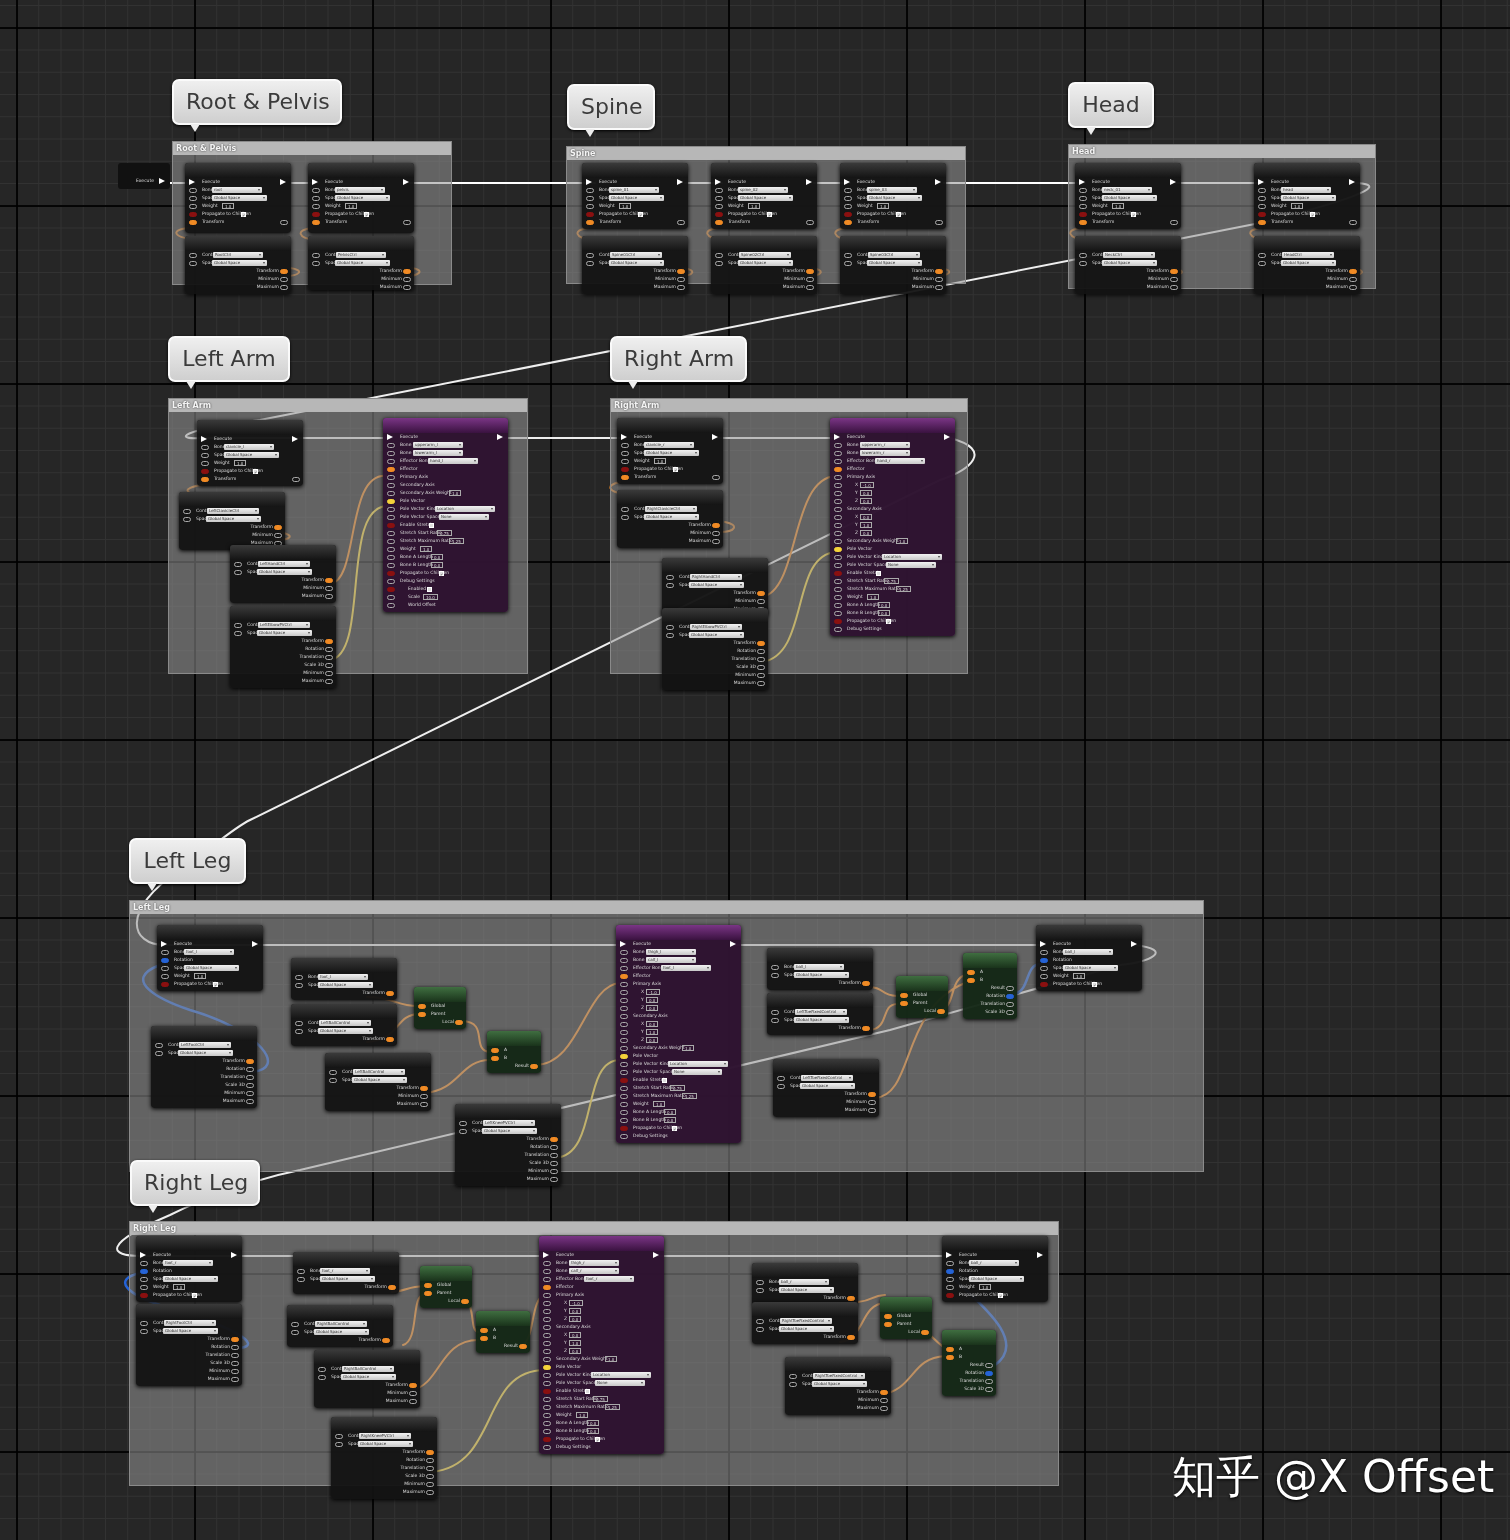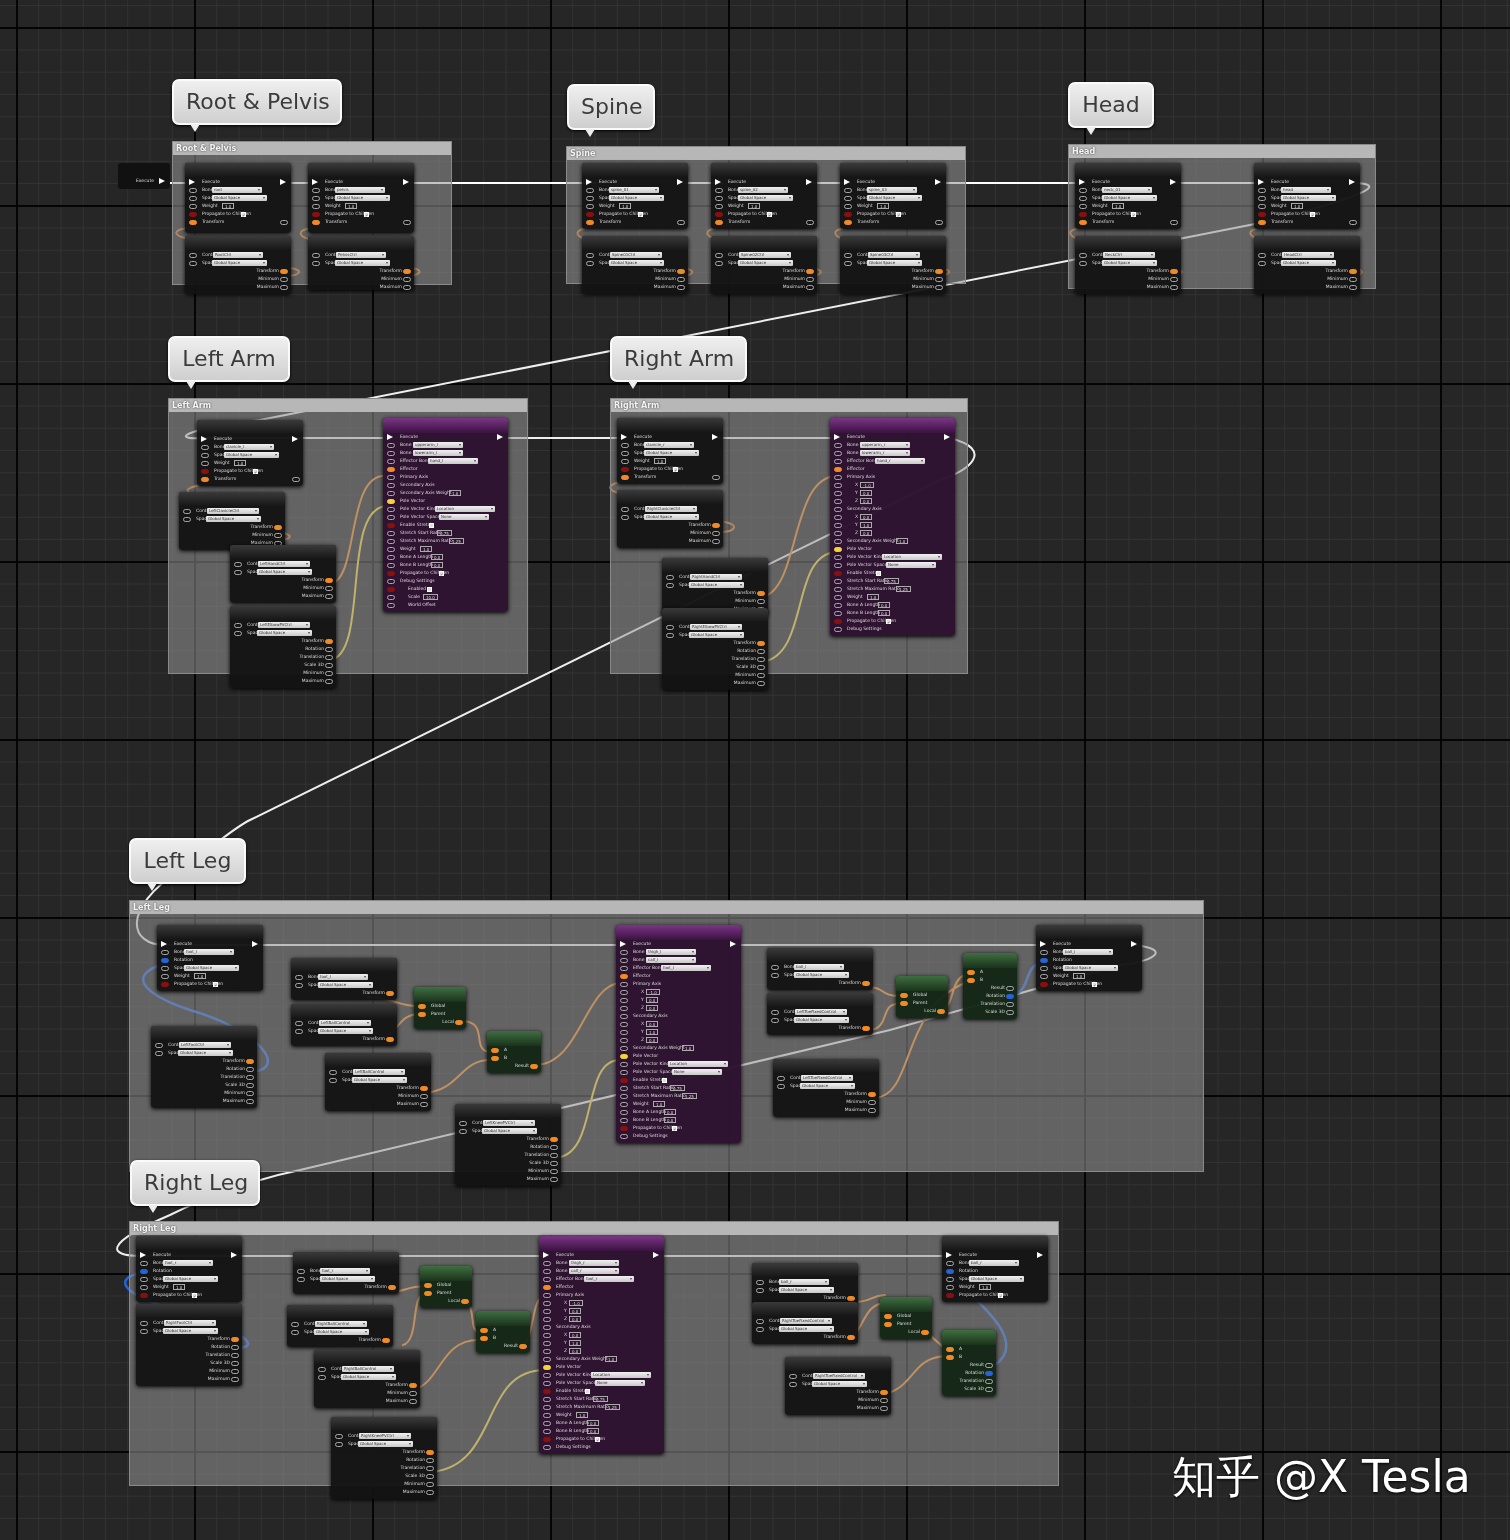--- a/index.html
+++ b/index.html
@@ -1939,13 +1939,13 @@
       </div>
       <div class="row">
         <span class="pin fill c-red"></span>
         <span class="lbl">Propagate to Children</span>
         <span class="chk" style="left:56px">✓</span>
       </div>
       <div style="height:3px"></div>
     </div>
   </div>
 
-<div class="watermark">知乎 @X Tesla</div>
+<div class="watermark">知乎 @X Offset</div>
 
 </body></html>

